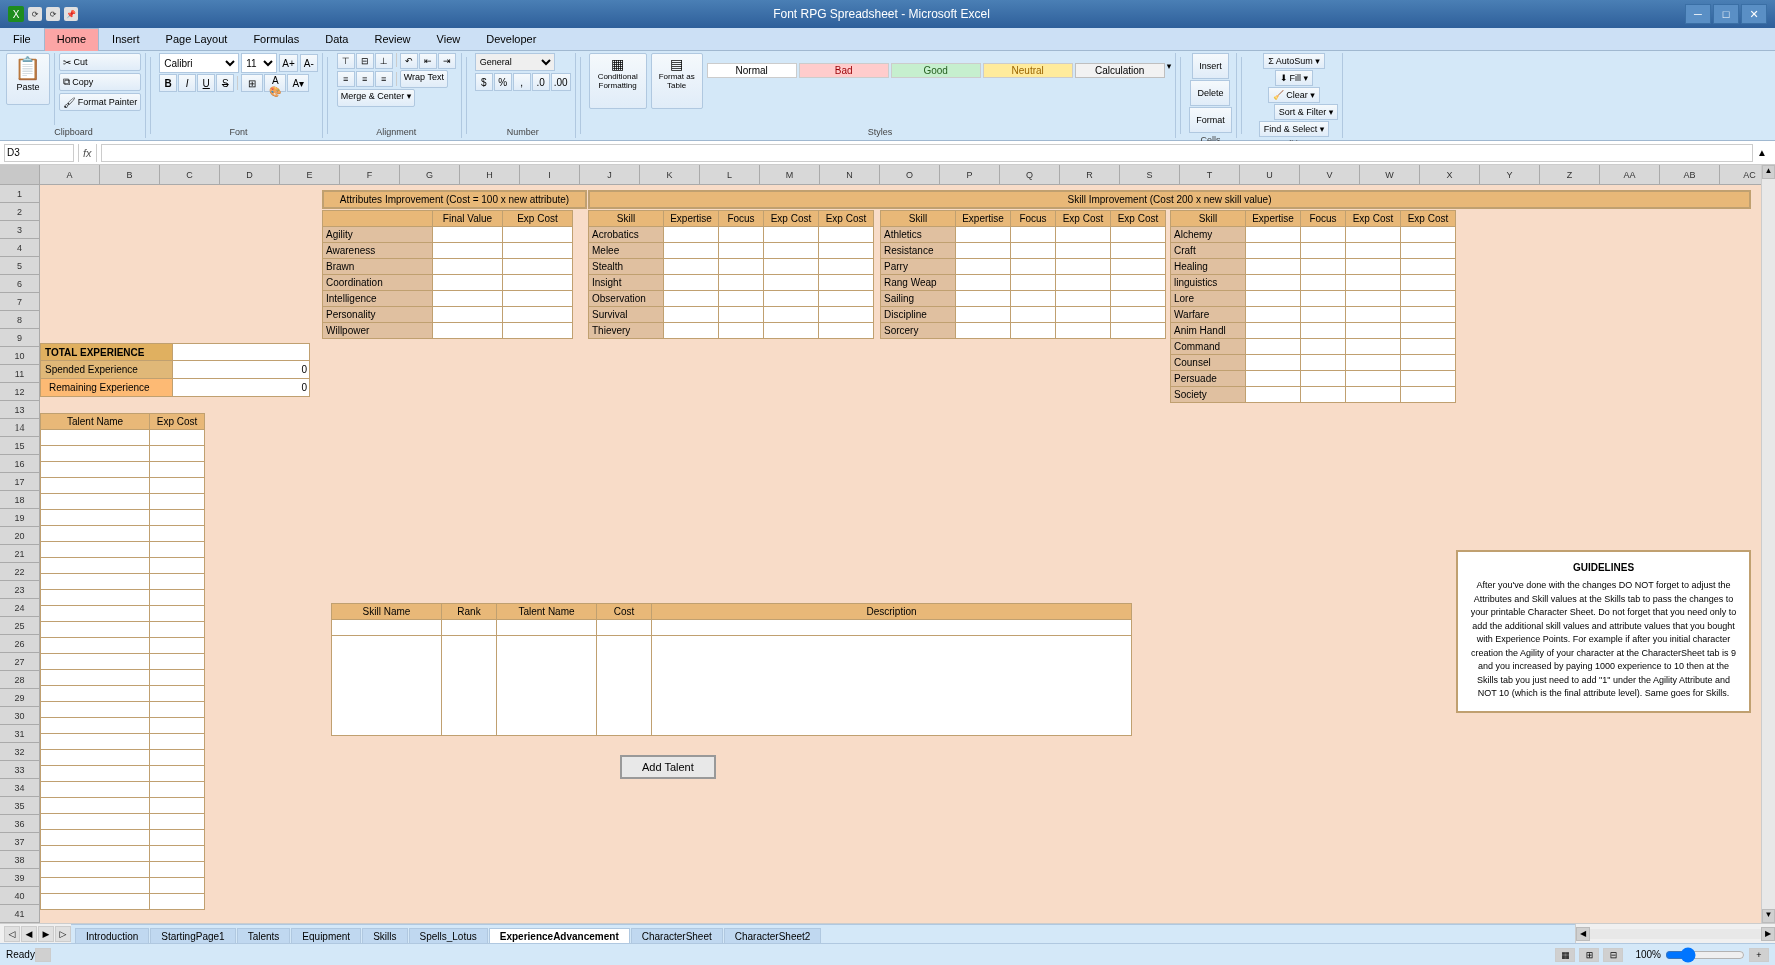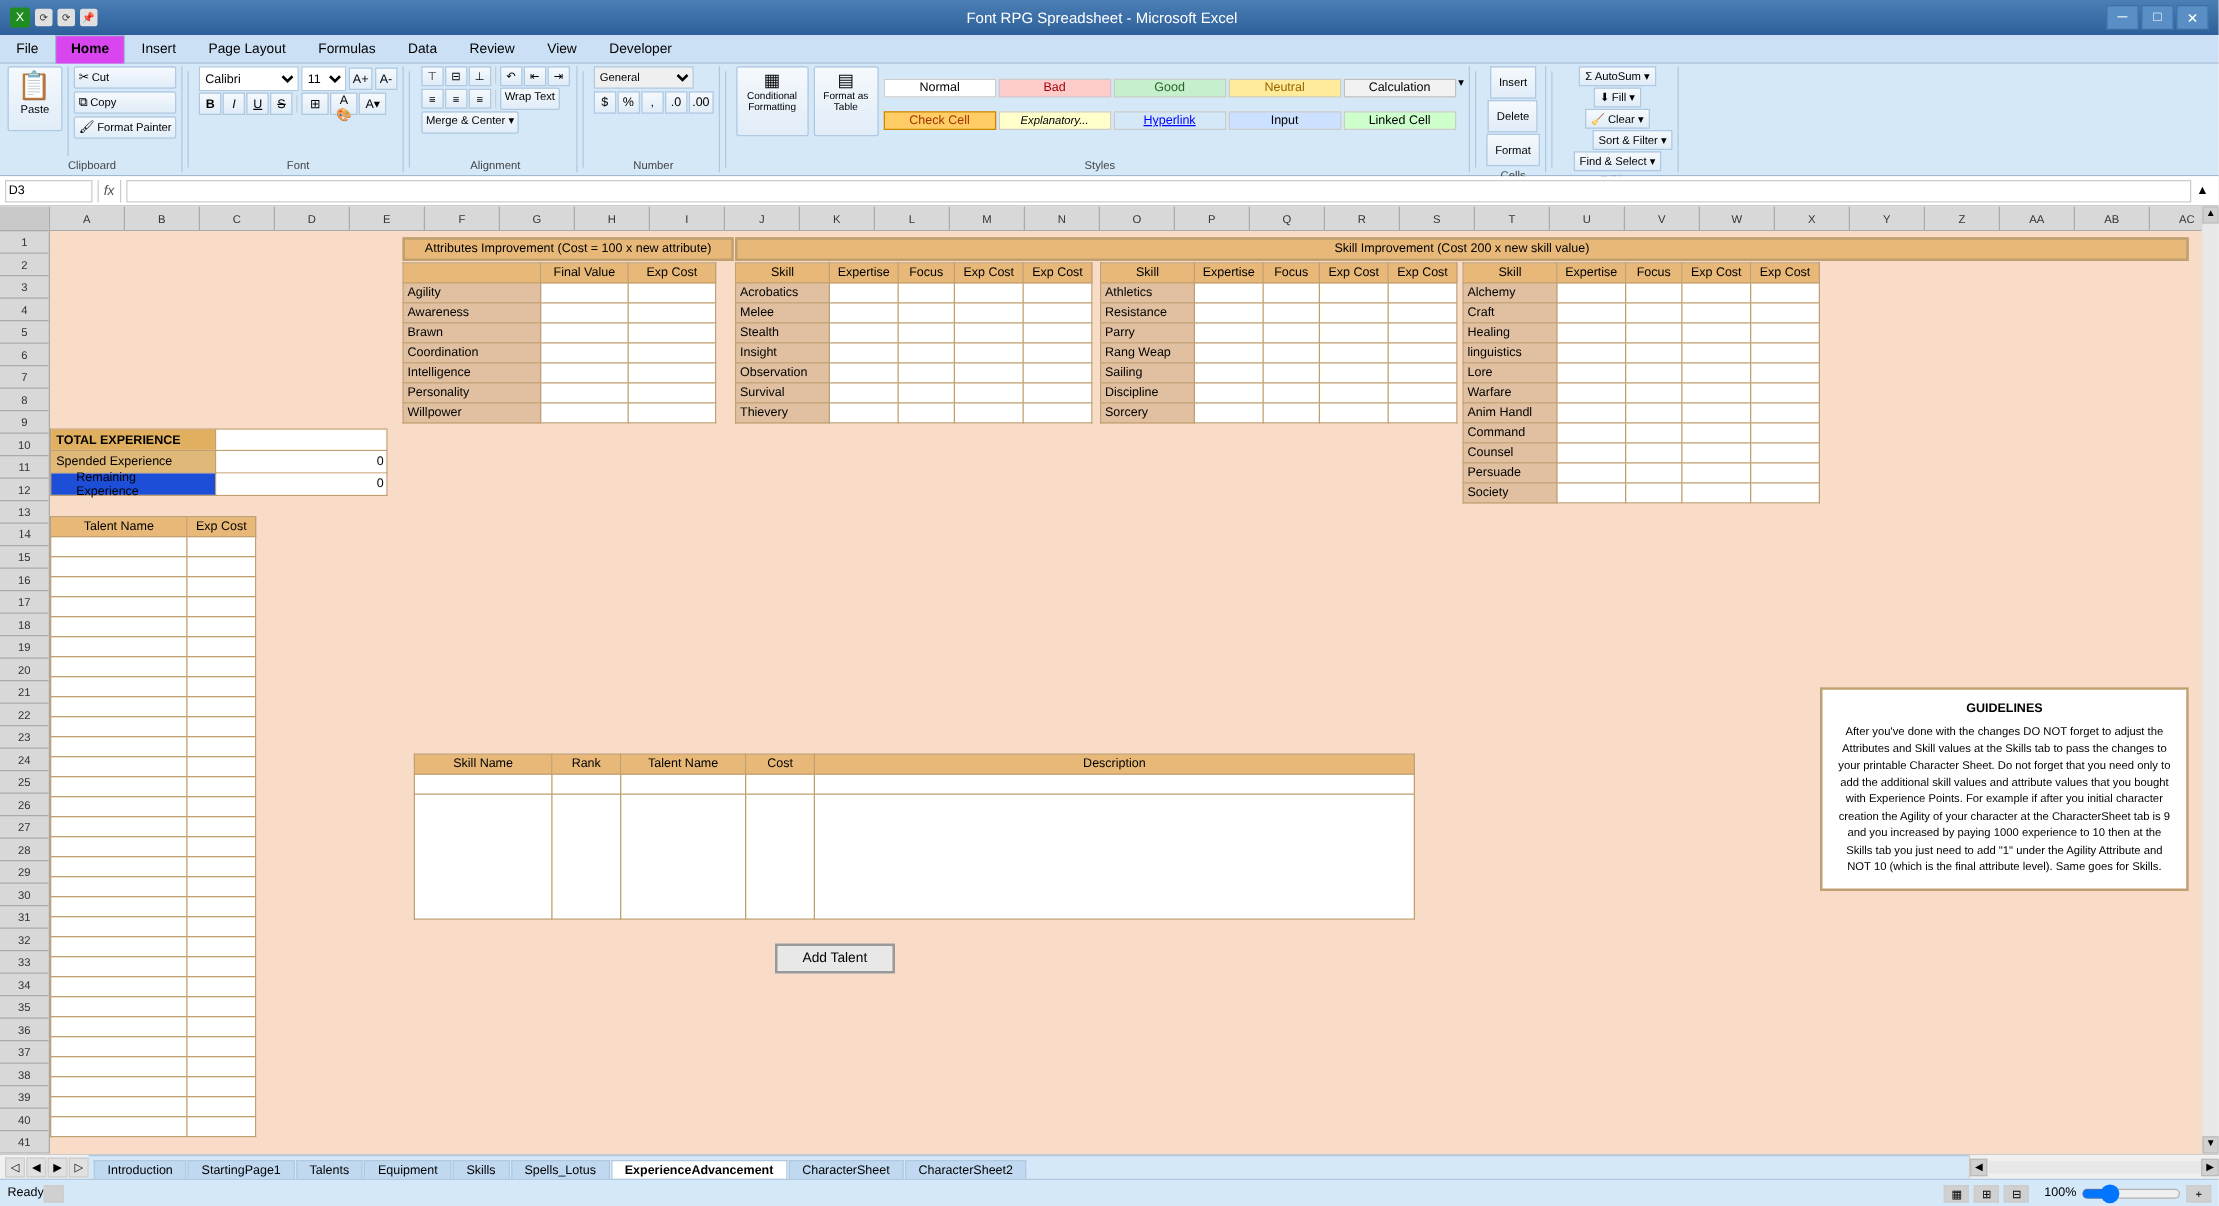--- a/index.html
+++ b/index.html
@@ -13,21 +13,21 @@
       align-items: center;
       justify-content: space-between;
       padding: 0 8px;
       color: white;
     }
     .title-bar-title { font-size: 12px; flex: 1; text-align: center; }
     .title-bar-controls { display: flex; gap: 2px; }
     .title-bar-btn { width: 26px; height: 20px; background: #5a8fc5; border: 1px solid #3a6fa5; color: white; font-size: 11px; cursor: pointer; display: flex; align-items: center; justify-content: center; }
     .ribbon-tabs { display: flex; background: #cce0f5; border-bottom: 1px solid #a0b8d0; }
     .ribbon-tab { padding: 4px 12px; font-size: 11px; cursor: pointer; border: 1px solid transparent; }
-    .ribbon-tab.active { background: #d946ef; border-color: #a0b8d0 #a0b8d0 #d4e8f8; border-bottom: none; margin-bottom: -1px; font-weight: bold; }
+    .ribbon-tab.active { background: #fca5a5; border-color: #a0b8d0 #a0b8d0 #d4e8f8; border-bottom: none; margin-bottom: -1px; }
 
     .rb-btn { background: linear-gradient(to bottom, #f5f9fc, #e0ecf8); border: 1px solid #b0c8e0; padding: 2px 4px; cursor: pointer; font-size: 10px; display: flex; flex-direction: column; align-items: center; border-radius: 2px; min-width: 28px; }
 
     
     .font-select { height: 20px; font-size: 10px; border: 1px solid #b0c8e0; background: white; width: 80px; }
     .font-size-select { height: 20px; font-size: 10px; border: 1px solid #b0c8e0; background: white; width: 36px; }
     .small-btn { height: 18px; min-width: 18px; padding: 0 2px; font-size: 10px; background: linear-gradient(to bottom, #f5f9fc, #e0ecf8); border: 1px solid #b0c8e0; cursor: pointer; }
     .small-btn.bold { font-weight: bold; }
     .small-btn.italic { font-style: italic; }
     .small-btn.underline { text-decoration: underline; }
@@ -263,27 +263,20 @@
         </div>
 
         <div style="display:flex;flex-direction:column;gap:1px;">
           <div style="display:flex;gap:2px;">
             <div class="style-cell style-normal">Normal</div>
             <div class="style-cell style-bad">Bad</div>
             <div class="style-cell style-good">Good</div>
             <div class="style-cell style-neutral">Neutral</div>
             <div class="style-cell style-calculation">Calculation</div>
             <div style="font-size:9px;cursor:pointer;display:flex;align-items:center;">▾</div>
-          </div>
-          <div style="display:flex;gap:2px;">
-            <div class="style-cell style-check-cell">Check Cell</div>
-            <div class="style-cell style-explanatory">Explanatory...</div>
-            <div class="style-cell style-hyperlink">Hyperlink</div>
-            <div class="style-cell style-input">Input</div>
-            <div class="style-cell style-linked">Linked Cell</div>
           </div>
         </div>
       </div>
       <div class="rb-section-label">Styles</div>
     </div>
 
     <div style="width:1px;background:#b0c8e0;margin:4px 2px;"></div>
 
     <div class="rb-section">
       <div class="rb-section-inner" style="flex-direction:column;gap:1px;">
@@ -428,21 +421,21 @@
           <div style="position:absolute;top:158px;left:0;width:270px;">
             <div style="display:flex;align-items:center;height:18px;border:1px solid #c0a070;">
               <div style="background:#e0b060;width:155px;padding:1px 4px;font-size:10px;font-weight:bold;border-right:1px solid #c0a070;height:100%;display:flex;align-items:center;">TOTAL EXPERIENCE</div>
               <input type="text" style="background: white; flex: 1 1 0%; height: 100%; border: none; padding: 0px 2px; font-size: 10px;">
             </div>
             <div style="display:flex;align-items:center;height:18px;border:1px solid #c0a070;border-top:none;">
               <div style="background:#e0b878;width:155px;padding:1px 4px;font-size:10px;border-right:1px solid #c0a070;height:100%;display:flex;align-items:center;">Spended Experience</div>
               <input type="text" value="0" style="background: white; flex: 1 1 0%; height: 100%; border: none; padding: 0px 2px; font-size: 10px; text-align: right;">
             </div>
             <div style="display:flex;align-items:center;height:18px;border:1px solid #c0a070;border-top:none;">
-              <div style="background:#1d4ed8;width:155px;padding:1px 20px;font-size:10px;border-right:1px solid #c0a070;height:100%;display:flex;align-items:center;">Remaining Experience</div>
+              <div style="background:#fdba74;width:155px;padding:1px 8px;font-size:10px;border-right:1px solid #c0a070;height:100%;display:flex;align-items:center;">Remaining Experience</div>
               <input type="text" value="0" style="background: white; flex: 1 1 0%; height: 100%; border: none; padding: 0px 2px; font-size: 10px; text-align: right;">
             </div>
           </div>
 
           <div style="position:absolute;top:25px;left:282px;">
             <table class="tbl">
               <tbody>
                   <tr>
                 <th style="background:#e8b878;width:110px;"></th>
                 <th style="background:#e8b878;width:70px;">Final Value</th>

